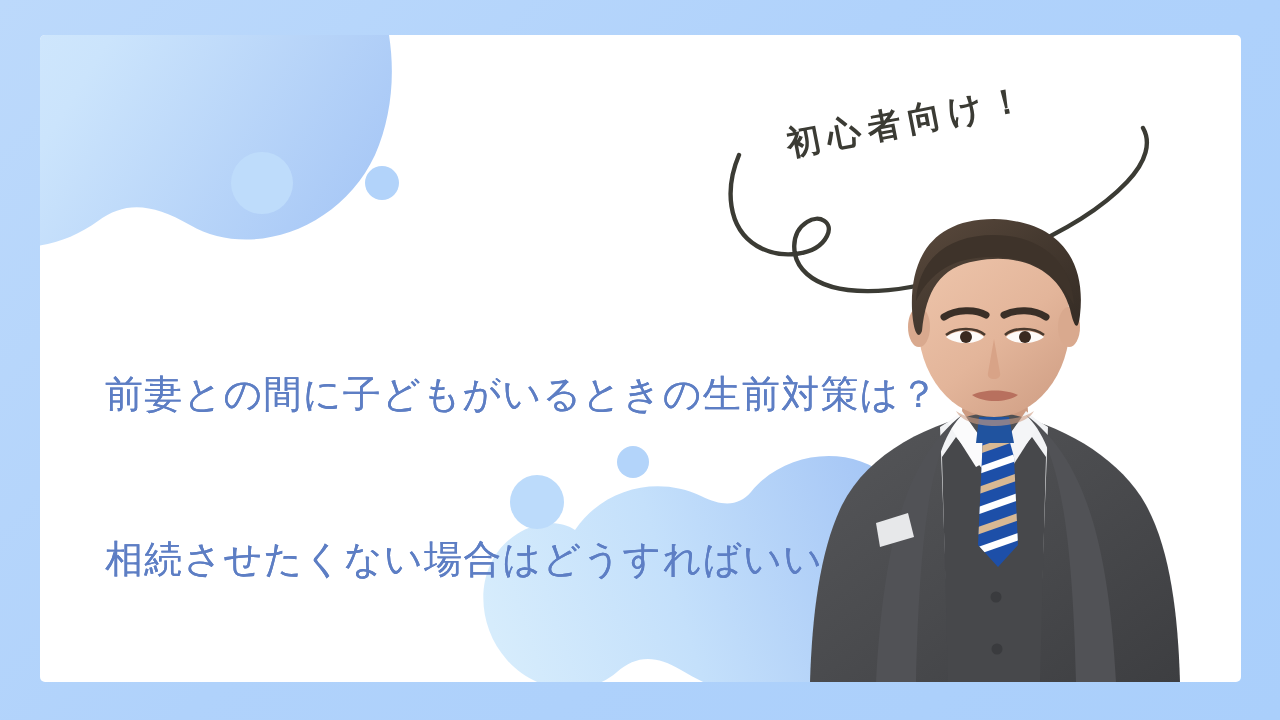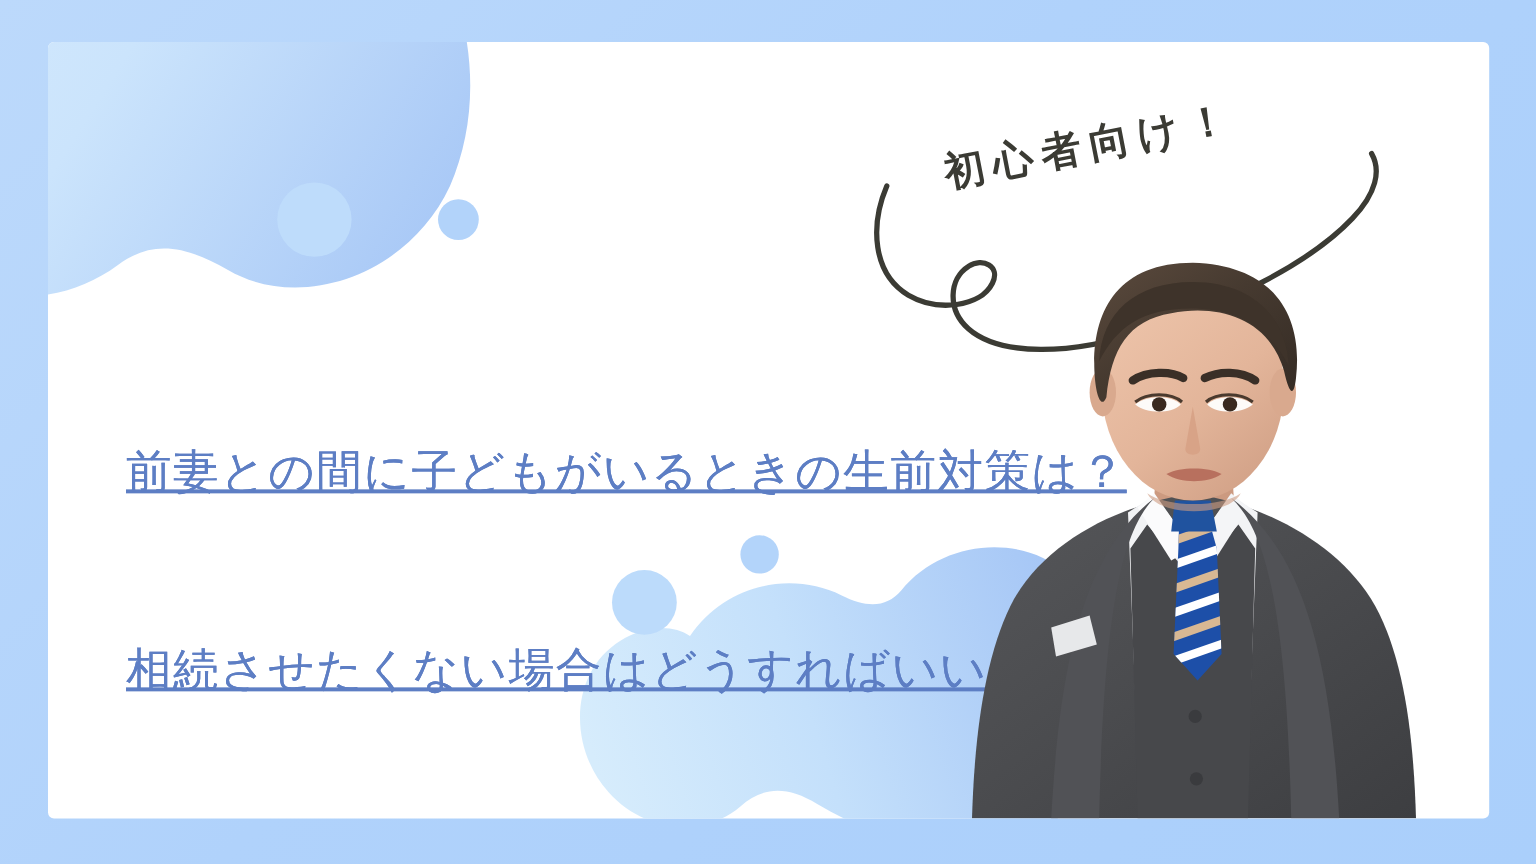--- a/index.html
+++ b/index.html
@@ -24,21 +24,21 @@
   #blob-bottom { left:415px; top:385px; width:560px; height:300px; }
 
   
   #headline {
     position:absolute; left:65px; top:222px;
     color:#5d7ec4;
     font-size:38px; line-height:55px;
     letter-spacing:1.2px; font-weight:400;
     white-space:pre; text-shadow:0 0 .4px #5d7ec4;
   }
-  #headline .ln { display:block;text-decoration:underline; }
+  #headline .ln { display:block; }
 
   
   #badge { position:absolute; left:655px; top:75px; width:470px; height:195px; }
   #badge-text {
     position:absolute; left:92px; top:12px;
     font-size:34px; color:#3b3b34; letter-spacing:7px;
     font-family:"DejaVu Sans",sans-serif;
     transform:rotate(-11deg); transform-origin:left center;
     white-space:pre; font-weight:600;
   }

